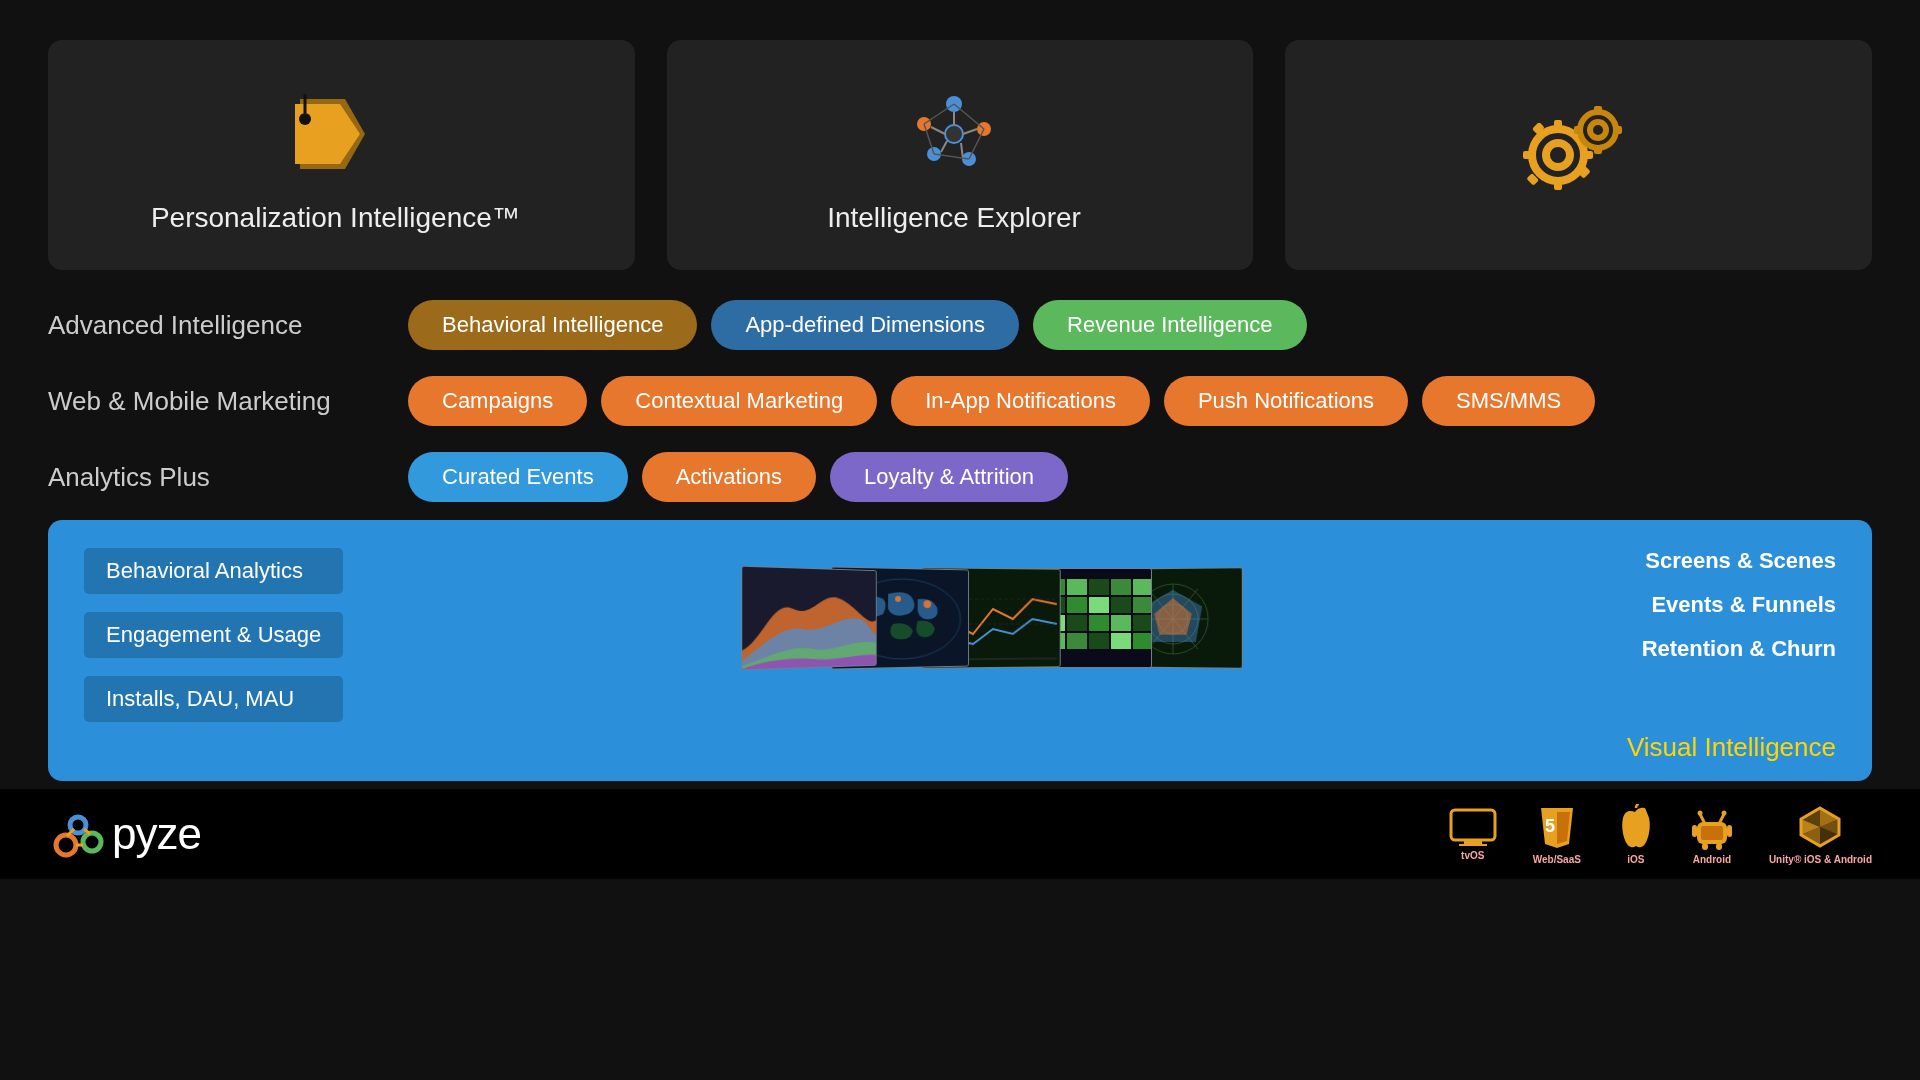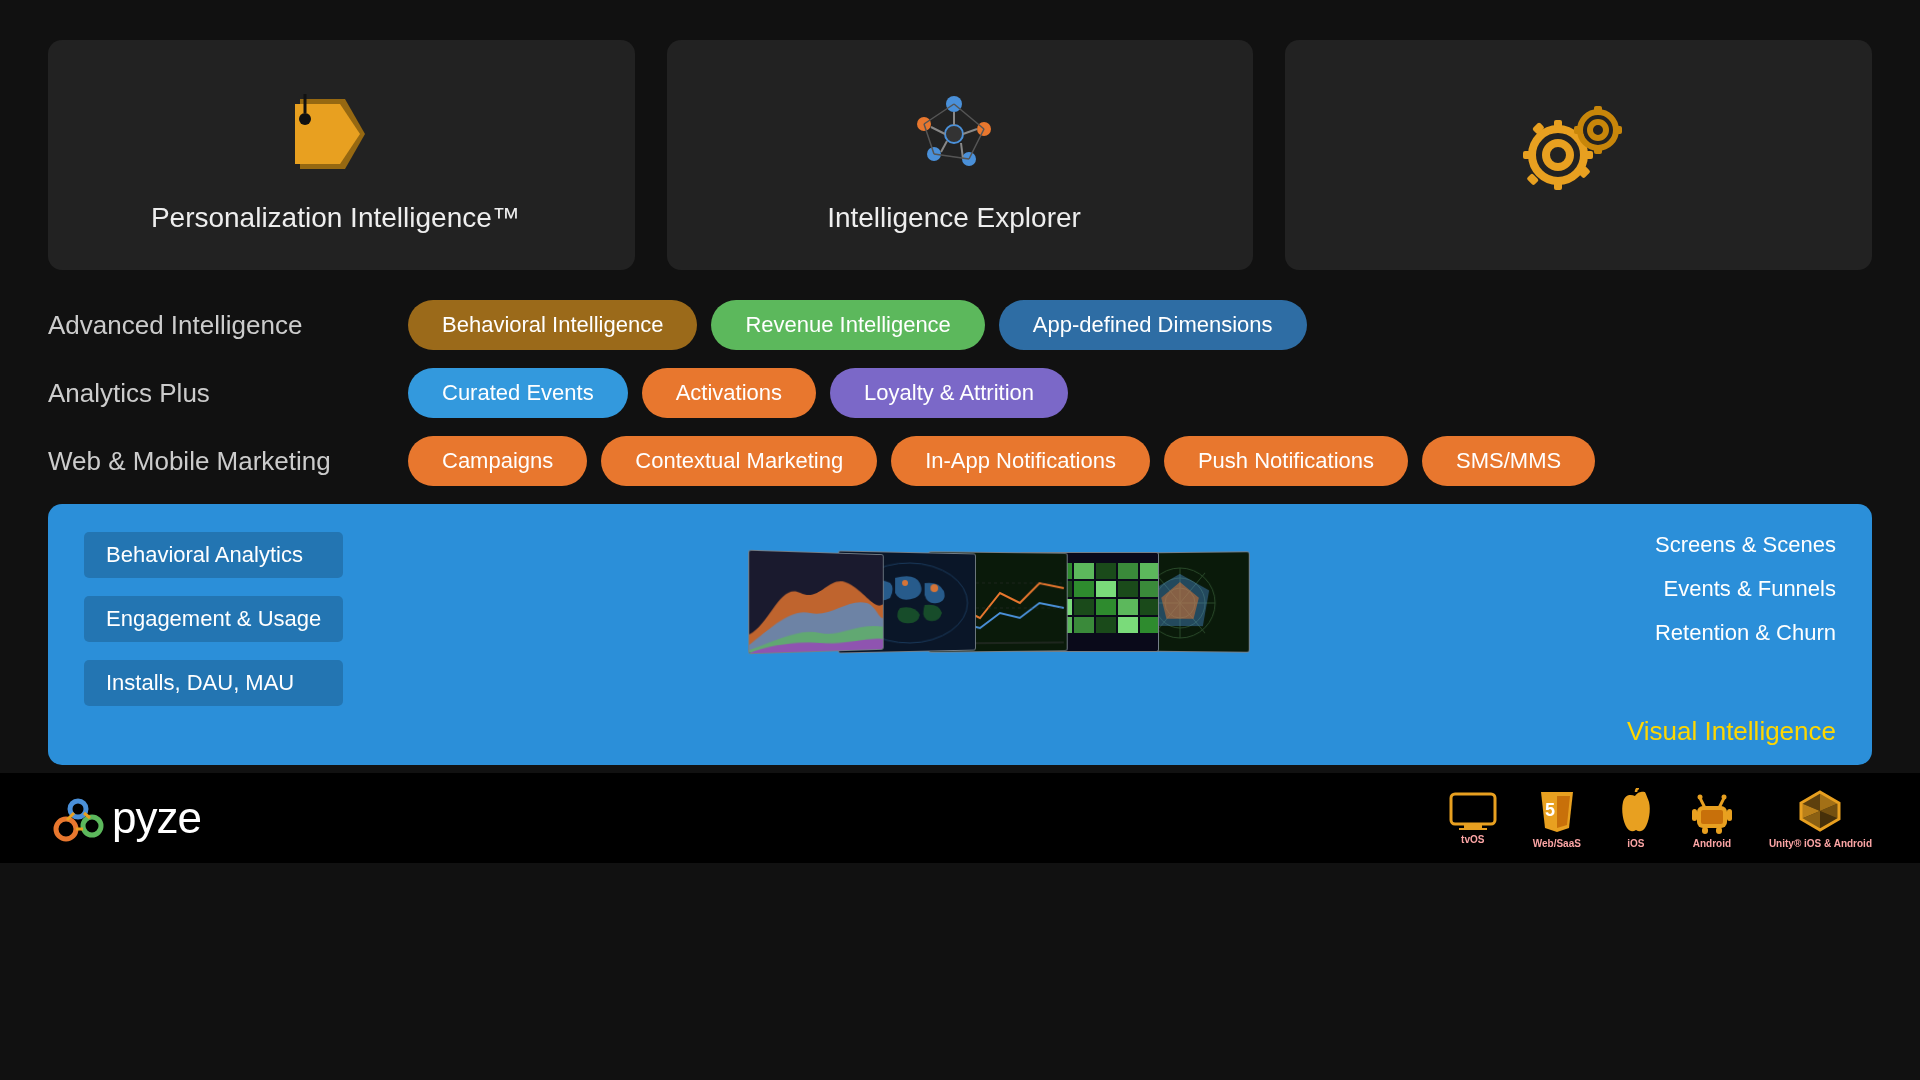--- a/index.html
+++ b/index.html
@@ -47,21 +47,21 @@
     
     .tag-icon svg { width: 100px; height: 100px; }
     .network-icon svg { width: 100px; height: 100px; }
     .gear-icon svg { width: 110px; height: 100px; }
 
     
     .feature-rows {
       padding: 0 48px;
       display: flex;
       flex-direction: column;
-      gap: 18px;
+      gap: 26px;
     }
     .feature-row {
       display: flex;
       align-items: center;
       gap: 20px;
     }
     .feature-row-label {
       width: 340px;
       font-size: 26px;
       color: #ccc;
@@ -121,21 +121,21 @@
     }
     .vi-right {
       display: flex;
       flex-direction: column;
       gap: 18px;
       align-items: flex-end;
     }
     .vi-right-item {
       font-size: 22px;
       color: #fff;
-      font-weight: 400;
+      font-weight: 700;
     }
     .vi-title {
       text-align: right;
       font-size: 26px;
       color: #FFD700;
       margin-top: 10px;
       font-weight: 400;
     }
 
     
@@ -275,42 +275,42 @@
   </div>
 
 </div>
 
 <div class="feature-rows">
 
   <div class="feature-row">
     <div class="feature-row-label">Advanced Intelligence</div>
     <div class="feature-pills">
       <div class="pill pill-brown">Behavioral Intelligence</div>
+      <div class="pill pill-blue-dark">App-defined Dimensions</div>
       <div class="pill pill-green">Revenue Intelligence</div>
-      <div class="pill pill-blue-dark">App-defined Dimensions</div>
-    </div>
-  </div>
-
-  <div class="feature-row">
-    <div class="feature-row-label">Analytics Plus</div>
-    <div class="feature-pills">
-      <div class="pill pill-sky">Curated Events</div>
-      <div class="pill pill-orange">Activations</div>
-      <div class="pill pill-purple">Loyalty &amp; Attrition</div>
     </div>
   </div>
 
   <div class="feature-row">
     <div class="feature-row-label">Web &amp; Mobile Marketing</div>
     <div class="feature-pills">
       <div class="pill pill-orange">Campaigns</div>
       <div class="pill pill-orange">Contextual Marketing</div>
       <div class="pill pill-orange">In-App Notifications</div>
       <div class="pill pill-orange">Push Notifications</div>
       <div class="pill pill-orange">SMS/MMS</div>
+    </div>
+  </div>
+
+  <div class="feature-row">
+    <div class="feature-row-label">Analytics Plus</div>
+    <div class="feature-pills">
+      <div class="pill pill-sky">Curated Events</div>
+      <div class="pill pill-orange">Activations</div>
+      <div class="pill pill-purple">Loyalty &amp; Attrition</div>
     </div>
   </div>
 
 </div>
 
 <div class="vi-section">
   <div class="vi-content">
 
     <div class="vi-left">
       <div class="vi-left-item">Behavioral Analytics</div>

